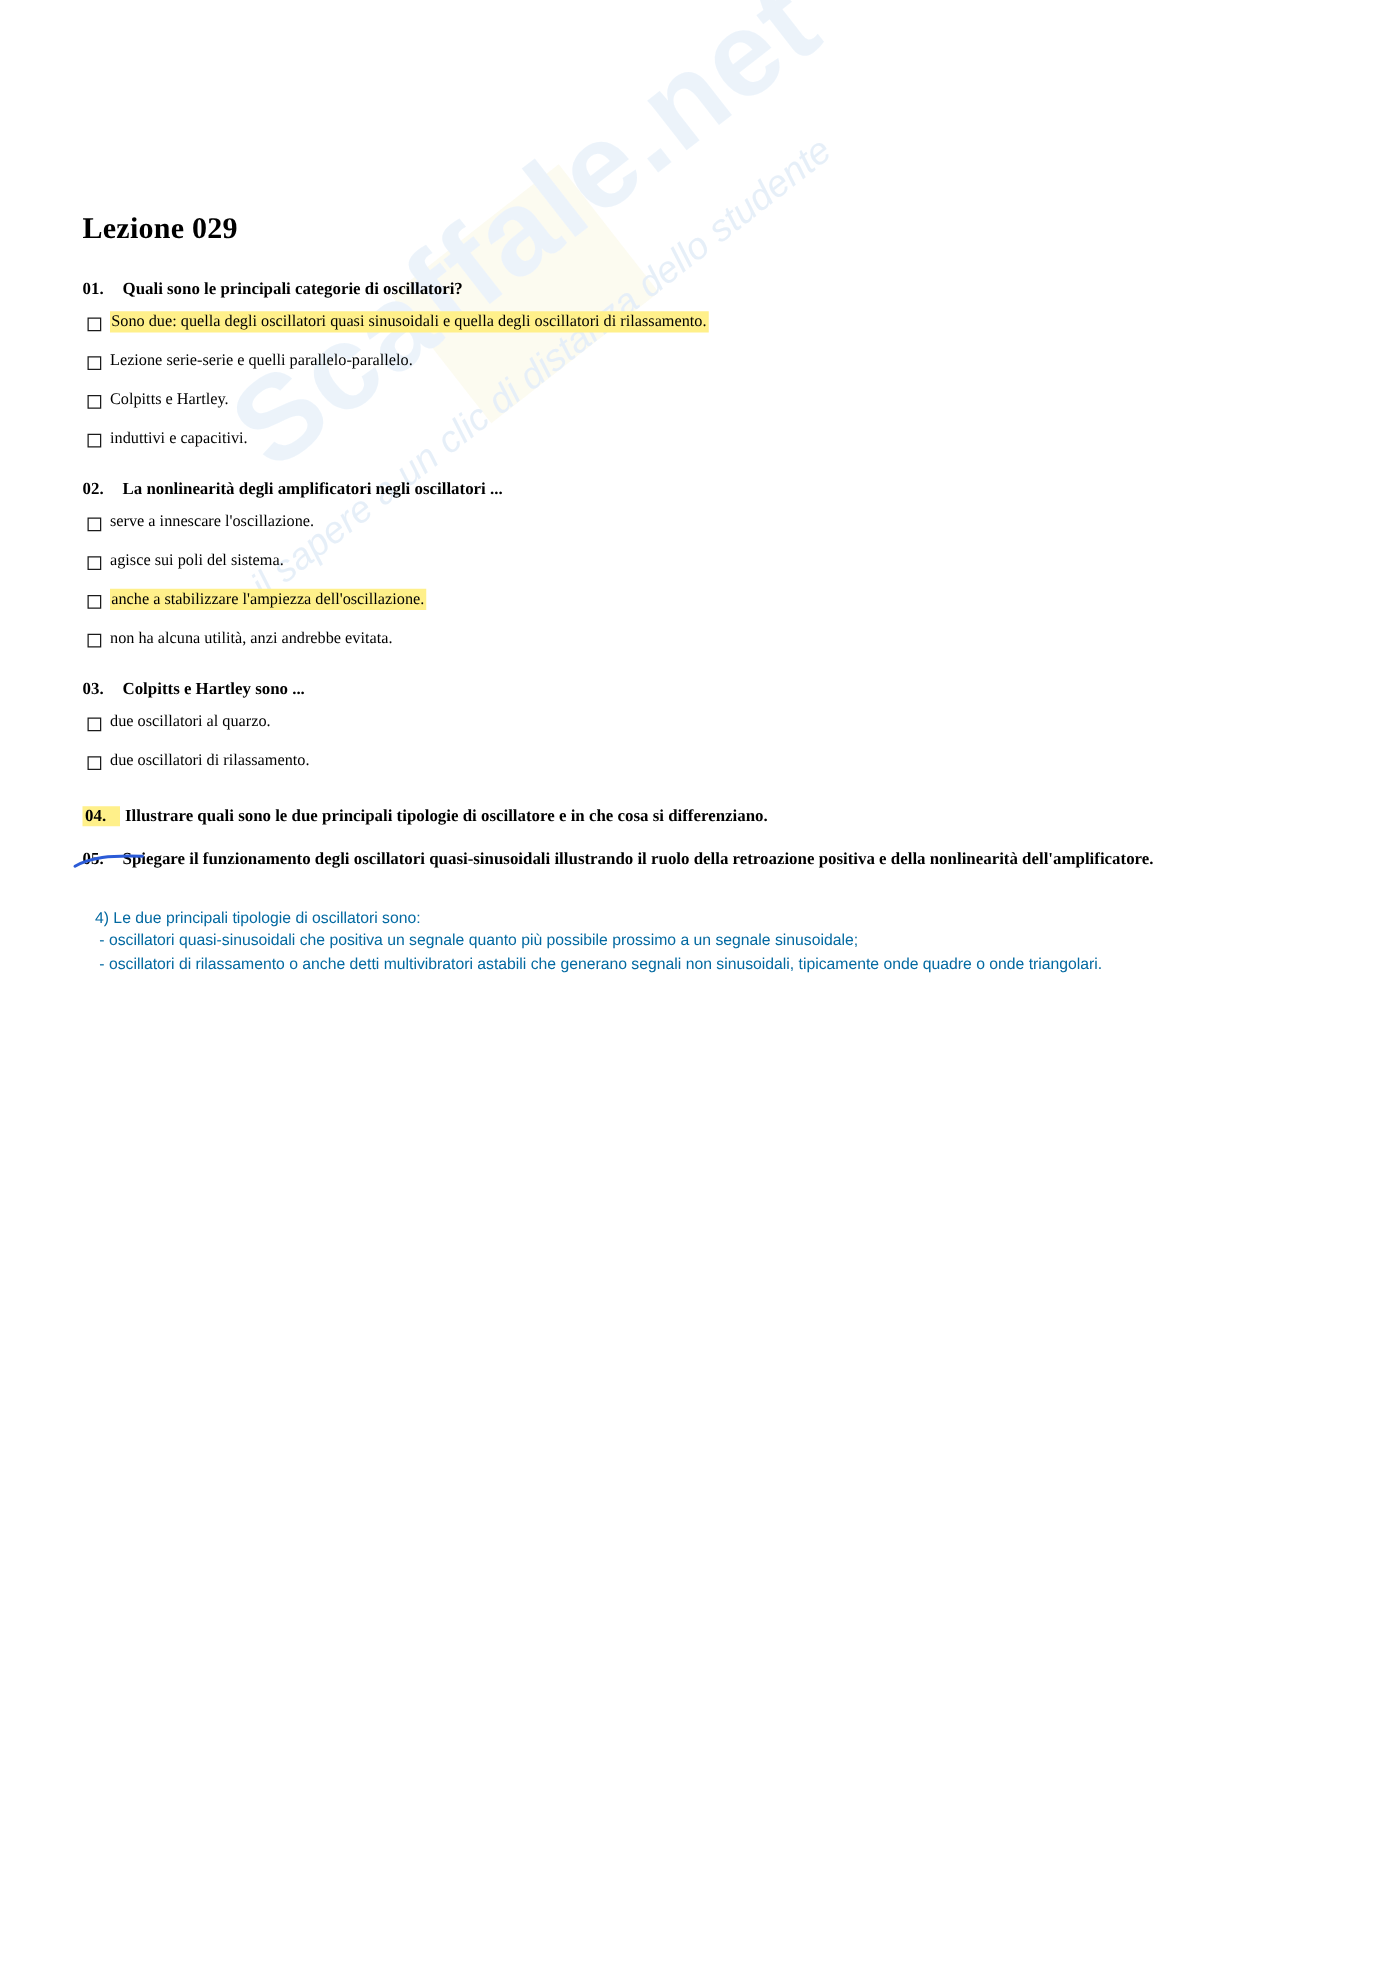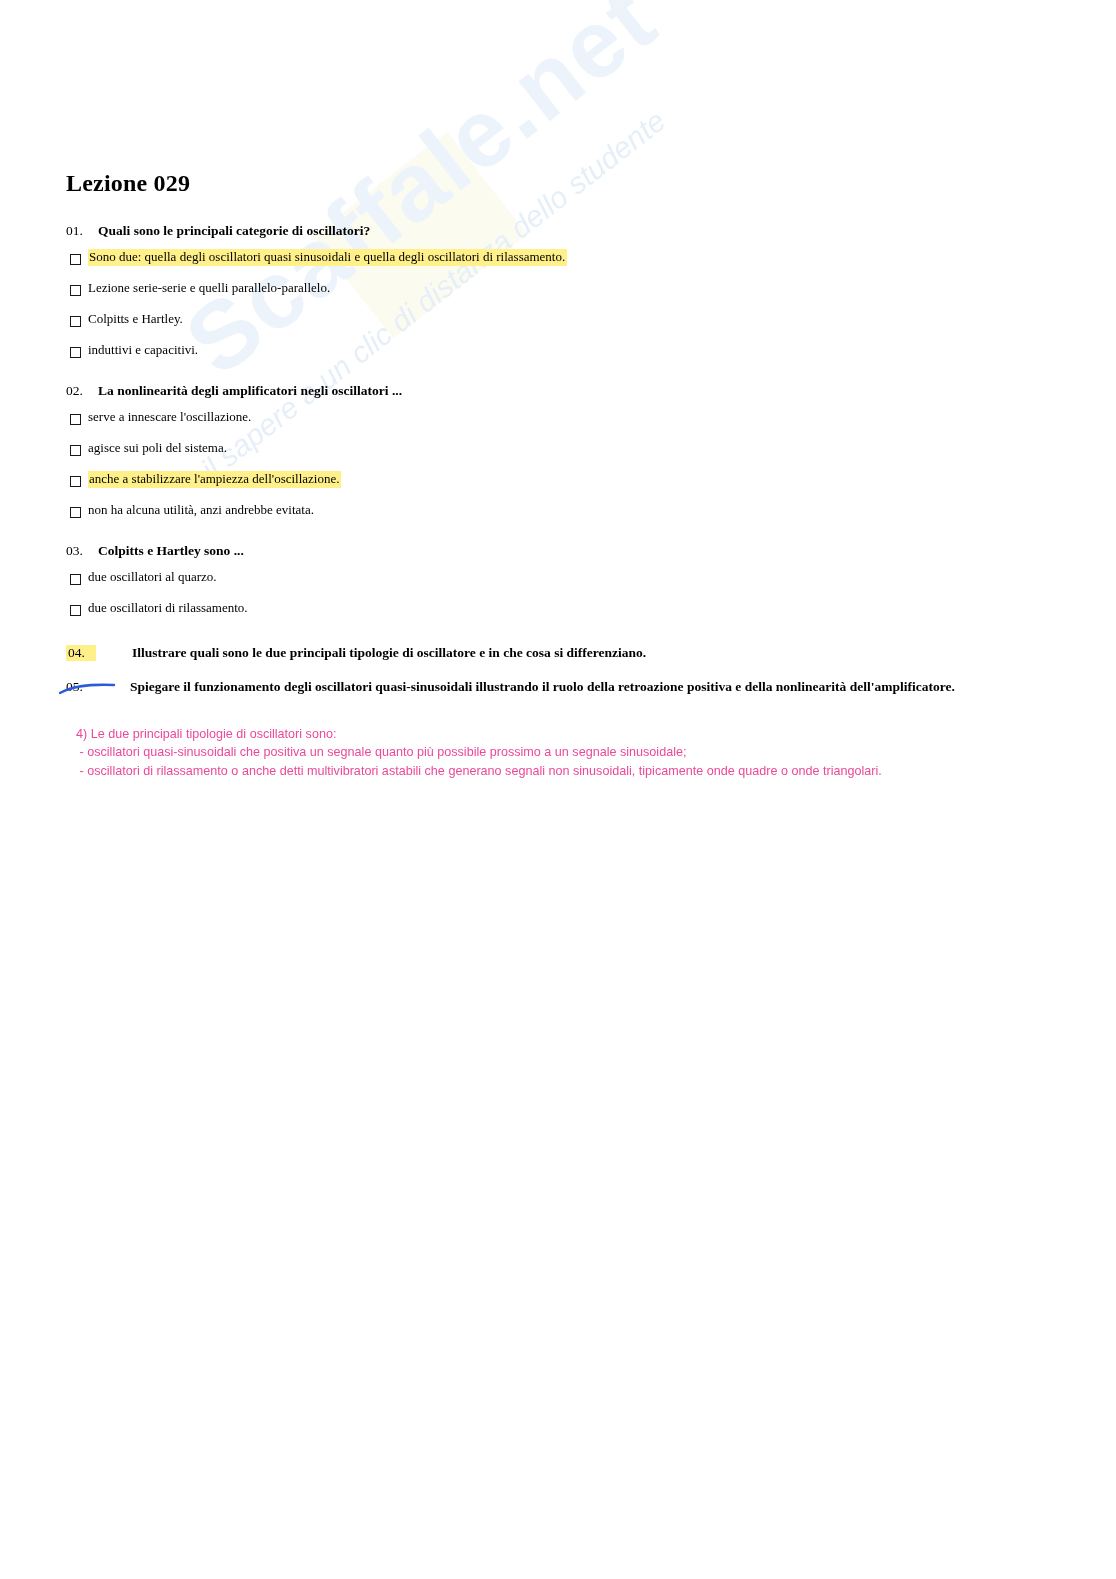--- a/index.html
+++ b/index.html
@@ -41,21 +41,21 @@
   .q-head {
     font-size: 13.5px;
     font-weight: bold;
     margin: 0 0 10px 0;
     display: flex;
     align-items: baseline;
   }
   .q-num {
     display: inline-block;
     min-width: 32px;
-    font-weight: normal;
+    font-weight: bold;
   }
   .q-text { font-weight: bold; }
   .q-num.hl {
     background: #fff08a;
     padding: 0 2px;
     margin-right: 4px;
     min-width: 26px;
   }
   .answers { margin: 0 0 0 0; }
   .answer-row {
@@ -81,36 +81,35 @@
   .answer-text.hl {
     background: #fff08a;
     padding: 1px 2px 1px 1px;
   }
   .open-q {
     font-size: 13.5px;
     font-weight: bold;
     display: flex;
     align-items: baseline;
     margin: 0 0 18px 0;
-    gap: 32px;
   }
   .q4 { margin-top: 28px; }
   .q5 { margin-top: 6px; position: relative; }
   .strike-mark {
     position: absolute;
     left: -8px;
     top: 4px;
     width: 58px;
     height: 12px;
     pointer-events: none;
   }
   .notes {
     margin-top: 30px;
     margin-left: 10px;
-    color: #ec4899;
+    color: #0369a1;
     font-family: "Liberation Sans", sans-serif;
     font-size: 12.6px;
     line-height: 1.45;
   }
   .notes div { white-space: pre; }
   .watermark {
     position: absolute;
     left: 155px;
     top: 160px;
     width: 480px;

